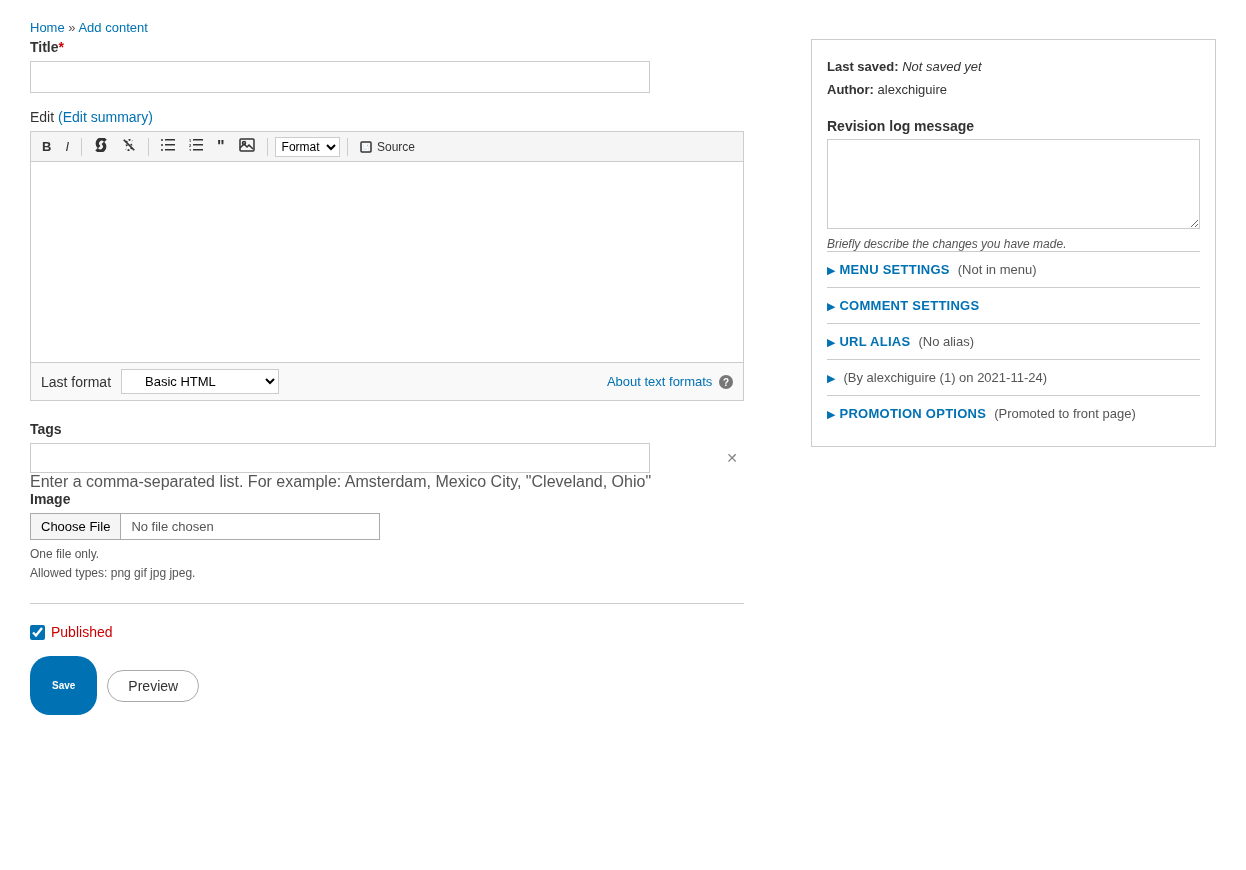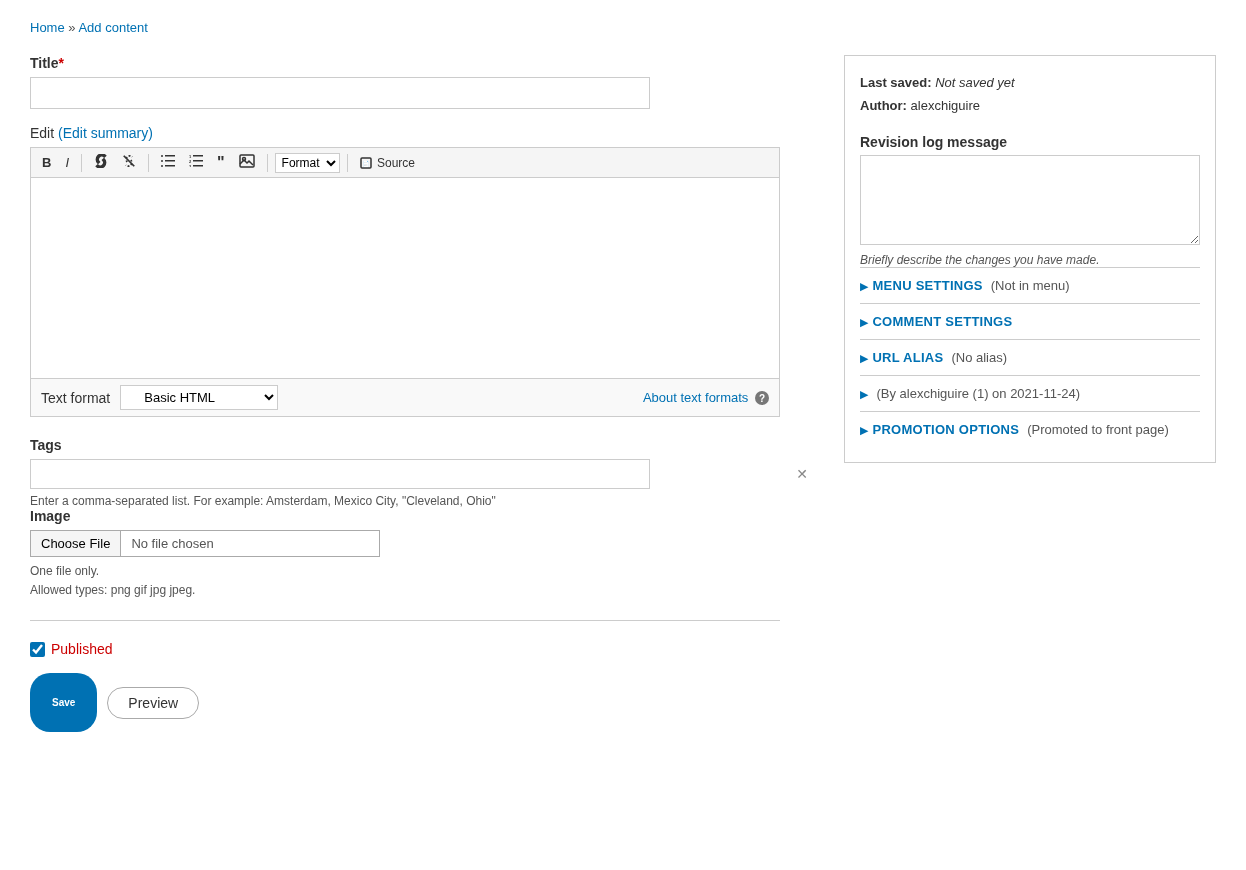--- a/index.html
+++ b/index.html
@@ -5,26 +5,26 @@
     * { box-sizing: border-box; margin: 0; padding: 0; }
     body {
       font-family: Arial, sans-serif;
       font-size: 14px;
       color: #333;
       background: #fff;
       padding: 20px 30px;
     }
     a { color: #0071b3; text-decoration: none; }
 
-    .breadcrumb { font-size: 13px; margin-bottom: 20px; color: #555; }
+    .breadcrumb { font-size: 13px; margin-bottom: 4px; color: #555; }
     .breadcrumb a { color: #0071b3; }
 
     .page-layout { display: flex; gap: 30px; align-items: flex-start; }
     .main-content { flex: 1; min-width: 0; }
-    .sidebar { width: 372px; flex-shrink: 0; border: 1px solid #ccc; padding: 15px; }
+    .sidebar { width: 405px; flex-shrink: 0; border: 1px solid #ccc; padding: 15px; margin-left: 37px; }
 
     
     .field-label { font-weight: bold; margin-bottom: 6px; }
     .required-star { color: #c00; }
     .title-input {
       width: 620px;
       max-width: 100%;
       height: 32px;
       border: 1px solid #ccc;
       padding: 4px 8px;
@@ -121,21 +121,21 @@
       position: absolute;
       right: 6px;
       top: 50%;
       transform: translateY(-50%);
       background: none;
       border: none;
       cursor: pointer;
       color: #888;
       font-size: 14px;
     }
-    .tags-hint { color: #555; font-size: 12px; margin-top: 5px; }
+    .tags-hint { color: #555; font-size: 16px; }
 
     
     .image-section { }
     .file-input-wrapper {
       display: flex;
       align-items: center;
     }
     .choose-file-btn {
       background: #f5f5f5;
       border: 1px solid #aaa;
@@ -305,21 +305,21 @@
         <button class="toolbar-btn" style="font-size:12px; font-weight:normal;">
           <svg width="12" height="12" viewBox="0 0 12 12" fill="none" stroke="#333" stroke-width="1.5" style="vertical-align:middle; margin-right:2px;">
             <rect x="1" y="1" width="10" height="10" rx="1"></rect>
             <text x="2" y="9" font-size="6" fill="#333" stroke="none">📄</text>
           </svg>
           <span>Source</span>
         </button>
       </div>
       <div class="editor-area" contenteditable="true" style=""></div>
       <div class="editor-footer">
-        <span class="text-format-label">Text format</span>
+        <span class="text-format-label">Last format</span>
         <select class="text-format-select">
           <option>Basic HTML</option>
           <option>Full HTML</option>
           <option>Plain text</option>
           <option>Restricted HTML</option>
         </select>
         <span class="about-text-formats">
           <a href="#">About text formats</a>
           <span class="help-icon">?</span>
         </span>

